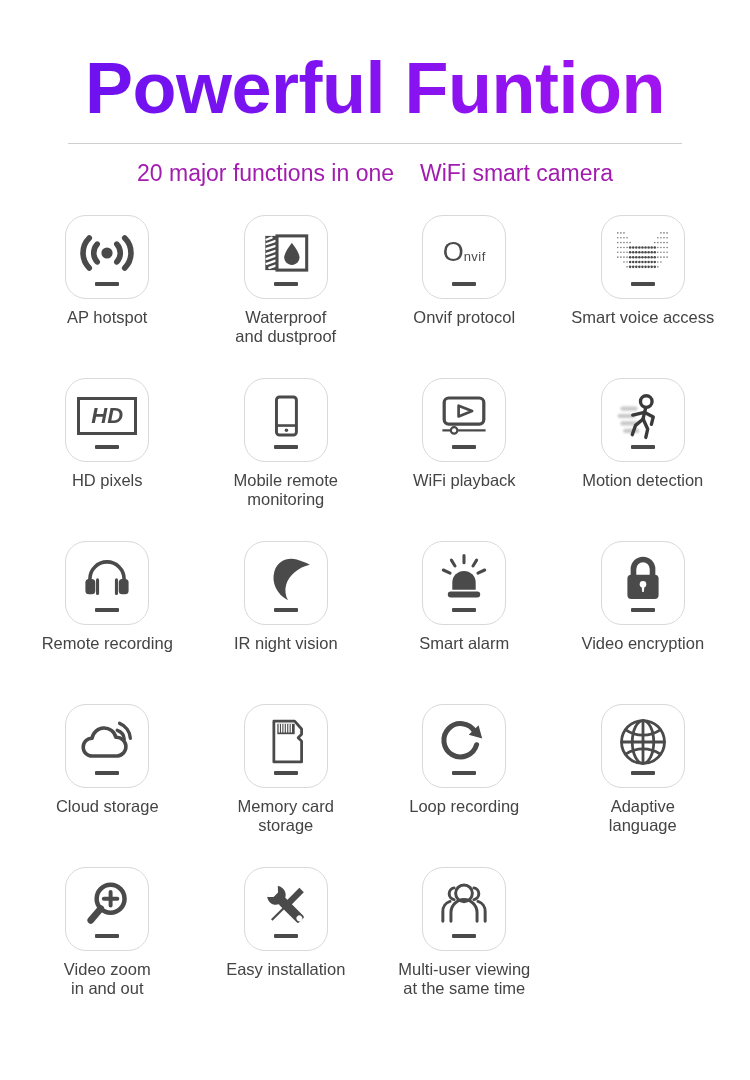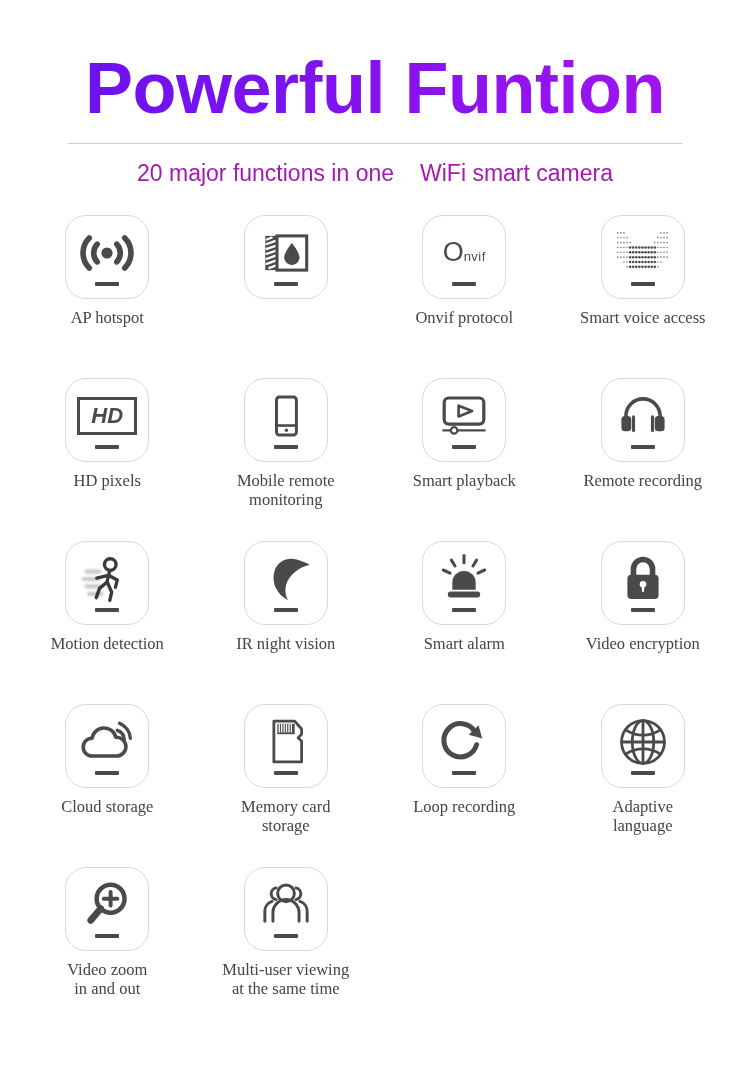--- a/index.html
+++ b/index.html
@@ -99,21 +99,20 @@
     background: #4a4a4a;
   }
   .caption {
     margin-top: 9px;
     font-size: 16.5px;
     line-height: 19px;
     color: #444444;
     text-align: center;
     max-width: 170px;
     white-space: pre-line;
-    font-family: Liberation Serif, serif;
   }
 
   svg { display: block; }
   .st { stroke: #4a4a4a; fill: none; stroke-width: 6; stroke-linecap: round; stroke-linejoin: round; }
   .fl { fill: #4a4a4a; }
 
   
   .onvif {
     font-family: "Liberation Sans", sans-serif;
     color: #4a4a4a;
@@ -181,20 +180,22 @@
           <rect x="7" y="11" width="13" height="38" class="fl"></rect>
           <g stroke="#ffffff" stroke-width="2.6" fill="none" stroke-linecap="round">
             <path d="M8.5 15 L14 13 M8.5 20 L18.5 16.5 M8.5 25.5 L18.5 22 M8.5 31 L18.5 27.5 M8.5 36.5 L18.5 33 M8.5 42 L18.5 38.5 M11.5 46.5 L18.5 44"></path>
           </g>
           <rect x="20" y="11" width="33" height="38" fill="none" stroke="#4a4a4a" stroke-width="3.4"></rect>
           <path d="M36.5 19 C36.5 19 28 29.5 28 34.8 C28 39.6 31.8 43.2 36.5 43.2 C41.2 43.2 45 39.6 45 34.8 C45 29.5 36.5 19 36.5 19 Z" class="fl"></path>
         </svg>
       </div>
       <div class="underbar"></div>
     </div>
+    <div class="caption">Waterproof
+and dustproof</div>
   </div>
 
   <div class="cell">
     <div class="tile">
       <div class="glyph">
         <div class="onvif">
           <span class="big">O</span>
             <span class="small">nvif</span>
         </div>
       </div>
@@ -345,37 +346,21 @@
       <div class="glyph">
         <svg viewBox="0 0 60 60" width="54" height="54">
           <rect x="8" y="10" width="44" height="29" rx="5" fill="none" stroke="#4a4a4a" stroke-width="3.6"></rect>
           <path d="M24 18.5 L39 24.5 L24 30.5 Z" fill="none" stroke="#4a4a4a" stroke-width="3" stroke-linejoin="round"></path>
           <line x1="6" y1="46" x2="54" y2="46" stroke="#4a4a4a" stroke-width="2.6"></line>
           <circle cx="19" cy="46" r="3.6" fill="#ffffff" stroke="#4a4a4a" stroke-width="2.4"></circle>
         </svg>
       </div>
       <div class="underbar"></div>
     </div>
-    <div class="caption">Smart playback</div>
-  </div>
-
-  <div class="cell">
-    <div class="tile">
-      <div class="glyph">
-        <svg viewBox="0 0 60 60" width="54" height="54">
-          <path d="M11 39 V30 A19 19 0 0 1 49 30 V39" fill="none" stroke="#4a4a4a" stroke-width="4"></path>
-          <rect x="6" y="30" width="11" height="17" rx="4" class="fl"></rect>
-          <rect x="43" y="30" width="11" height="17" rx="4" class="fl"></rect>
-          <line x1="19.5" y1="31" x2="19.5" y2="46" stroke="#4a4a4a" stroke-width="3.4" stroke-linecap="round"></line>
-          <line x1="40.5" y1="31" x2="40.5" y2="46" stroke="#4a4a4a" stroke-width="3.4" stroke-linecap="round"></line>
-        </svg>
-      </div>
-      <div class="underbar"></div>
-    </div>
-    <div class="caption">Remote recording</div>
+    <div class="caption">WiFi playback</div>
   </div>
 
   <div class="cell">
     <div class="tile">
       <div class="glyph">
         <svg viewBox="0 0 60 60" width="56" height="56">
           <g opacity="0.30" style="filter:blur(1.4px)">
             <path d="M8 22 H22 M5 30 H20 M8 38 H23 M11 46 H24" stroke="#4a4a4a" stroke-width="4.5" stroke-linecap="round" fill="none"></path>
           </g>
           <g fill="none" stroke="#3a3a3a" stroke-width="3.6" stroke-linecap="round" stroke-linejoin="round">
@@ -383,20 +368,36 @@
             <path d="M33 21 L30 33 L35 44 L33 53"></path>
             <path d="M30.5 33 L22 40 L18.5 50"></path>
             <path d="M31.5 26 L19 29"></path>
             <path d="M31.5 26 L41 31 L39 39"></path>
           </g>
         </svg>
       </div>
       <div class="underbar"></div>
     </div>
     <div class="caption">Motion detection</div>
+  </div>
+
+  <div class="cell">
+    <div class="tile">
+      <div class="glyph">
+        <svg viewBox="0 0 60 60" width="54" height="54">
+          <path d="M11 39 V30 A19 19 0 0 1 49 30 V39" fill="none" stroke="#4a4a4a" stroke-width="4"></path>
+          <rect x="6" y="30" width="11" height="17" rx="4" class="fl"></rect>
+          <rect x="43" y="30" width="11" height="17" rx="4" class="fl"></rect>
+          <line x1="19.5" y1="31" x2="19.5" y2="46" stroke="#4a4a4a" stroke-width="3.4" stroke-linecap="round"></line>
+          <line x1="40.5" y1="31" x2="40.5" y2="46" stroke="#4a4a4a" stroke-width="3.4" stroke-linecap="round"></line>
+        </svg>
+      </div>
+      <div class="underbar"></div>
+    </div>
+    <div class="caption">Remote recording</div>
   </div>
 
   <div class="cell">
     <div class="tile">
       <div class="glyph">
         <svg viewBox="0 0 60 60" width="56" height="56">
           <path d="M44 6 C33 12 25.5 23 25.5 33.5 C25.5 39.5 28 45 32 49 C19 46.5 9.5 36 9.5 23.5 C9.5 12 18.5 4.5 29 4.5 C34.5 4.5 40 5 44 6 Z" class="fl" transform="translate(6,4) rotate(16 30 28)"></path>
         </svg>
       </div>
       <div class="underbar"></div>
@@ -518,20 +519,42 @@
           <line x1="26.5" y1="23" x2="41.5" y2="23" stroke="#4a4a4a" stroke-width="4.4" stroke-linecap="round"></line>
           <line x1="23" y1="34" x2="12" y2="47" stroke="#4a4a4a" stroke-width="7.5" stroke-linecap="round"></line>
         </svg>
       </div>
       <div class="underbar"></div>
     </div>
     <div class="caption">Video zoom
 in and out</div>
   </div>
 
+  <div class="cell">
+    <div class="tile">
+      <div class="glyph">
+        <svg viewBox="0 0 60 60" width="54" height="54">
+
+          <g transform="rotate(45 30 30)">
+            <rect x="27" y="6" width="7" height="21" class="fl"></rect>
+            <path d="M27 27 H34 L32 34 H29 Z" class="fl"></path>
+            <rect x="29.4" y="34" width="2.4" height="19" class="fl"></rect>
+          </g>
+
+          <g transform="rotate(-45 30 30)">
+            <path d="M30 5 C24 5 19.5 9.5 19.5 15 C19.5 18.8 21.6 22 24.8 23.7 V24 H35.2 V23.7 C38.4 22 40.5 18.8 40.5 15 C40.5 12.6 39.7 10.4 38.4 8.7 L33.5 14 L26.5 14 L21.6 8.7 C23.6 6.4 26.6 5 30 5 Z" class="fl"></path>
+            <rect x="24.8" y="23" width="10.4" height="31" rx="2" class="fl"></rect>
+            <circle cx="30" cy="51" r="3.2" fill="#ffffff"></circle>
+          </g>
+        </svg>
+      </div>
+      <div class="underbar"></div>
+    </div>
+    <div class="caption">Easy installation</div>
+  </div>
 
   <div class="cell">
     <div class="tile">
       <div class="glyph">
         <svg viewBox="0 0 60 60" width="54" height="54">
           <g fill="none" stroke="#4a4a4a" stroke-width="3.3" stroke-linecap="round">
 
             <path d="M19 11 A6.6 6.6 0 0 0 19 24"></path>
             <path d="M14.5 26 A11.5 11.5 0 0 0 6.5 37.5 V48"></path>
 

